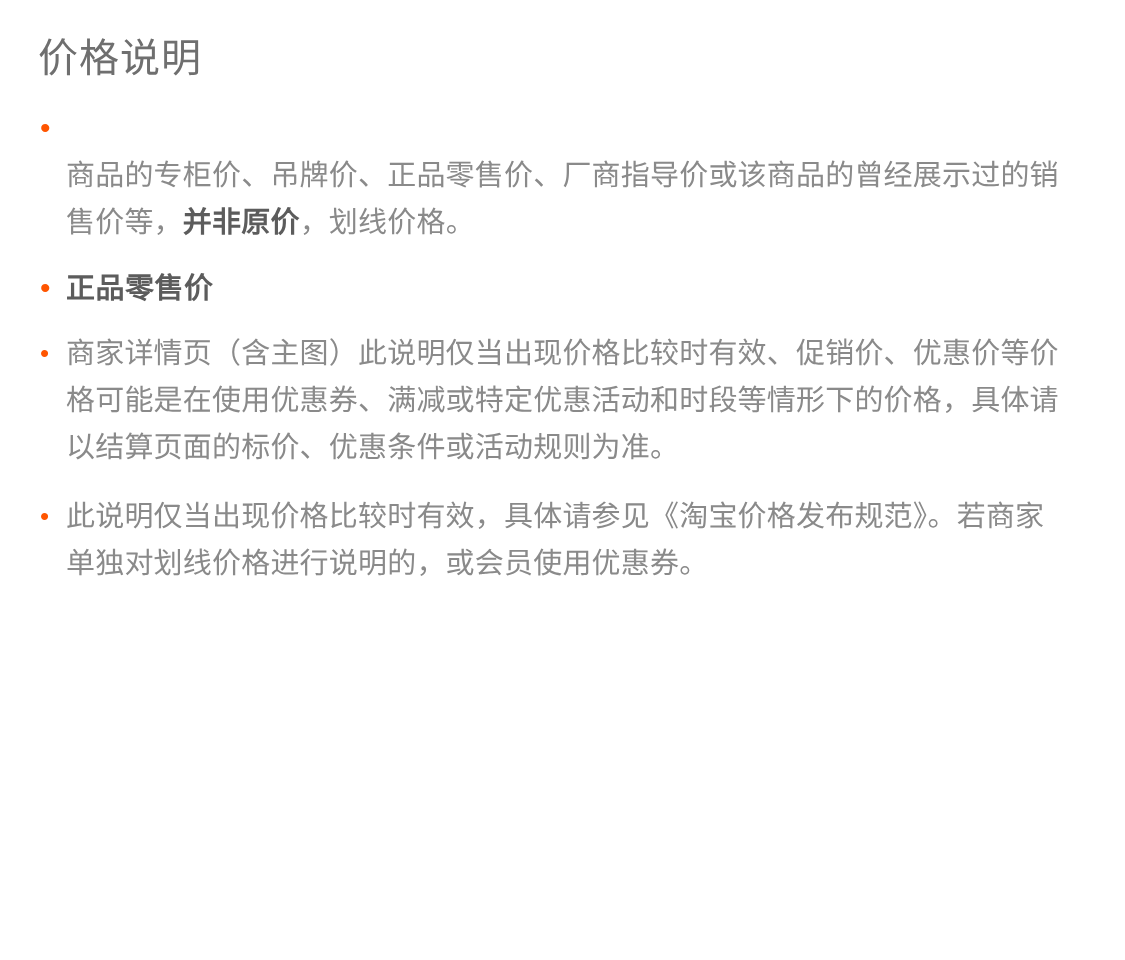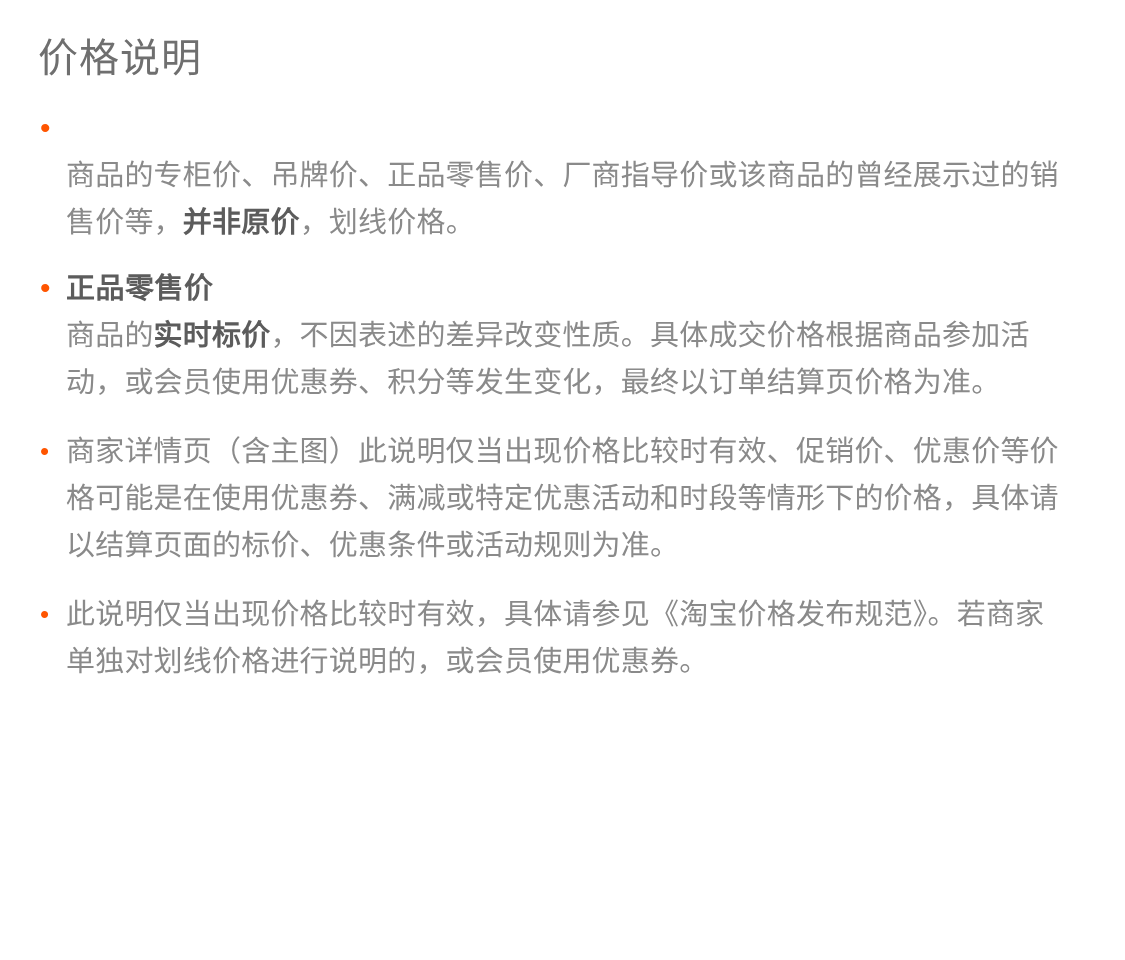--- a/index.html
+++ b/index.html
@@ -100,21 +100,20 @@
     <p class="body-text indented"><span>商品的专柜价、吊牌价、正品零售价、厂商指导价或该商品的曾经展示过的销售价等，</span><b>并非原价</b><span>，划线价格。</span></p>
   </div>
 
   <div class="sec-gap"></div>
 
   <div class="section">
     <div class="bullet-row">
       <span class="bullet">•</span>
       <span class="bullet-head">正品零售价</span>
     </div>
-    <p class="body-text indented"><span>商品的</span><b>实时标价</b><span>，不因表述的差异改变性质。具体成交价格根据商品参加活动，或会员使用优惠券、积分等发生变化，最终以订单结算页价格为准。</span></p>
   </div>
 
   <div class="para-item">
     <span class="bullet">•</span>
     <p class="body-text">商家详情页（含主图）此说明仅当出现价格比较时有效、促销价、优惠价等价格可能是在使用优惠券、满减或特定优惠活动和时段等情形下的价格，具体请以结算页面的标价、优惠条件或活动规则为准。</p>
   </div>
 
   <div class="para-item">
     <span class="bullet">•</span>
     <p class="body-text">此说明仅当出现价格比较时有效，具体请参见《淘宝价格发布规范》。若商家单独对划线价格进行说明的，或会员使用优惠券。</p>

